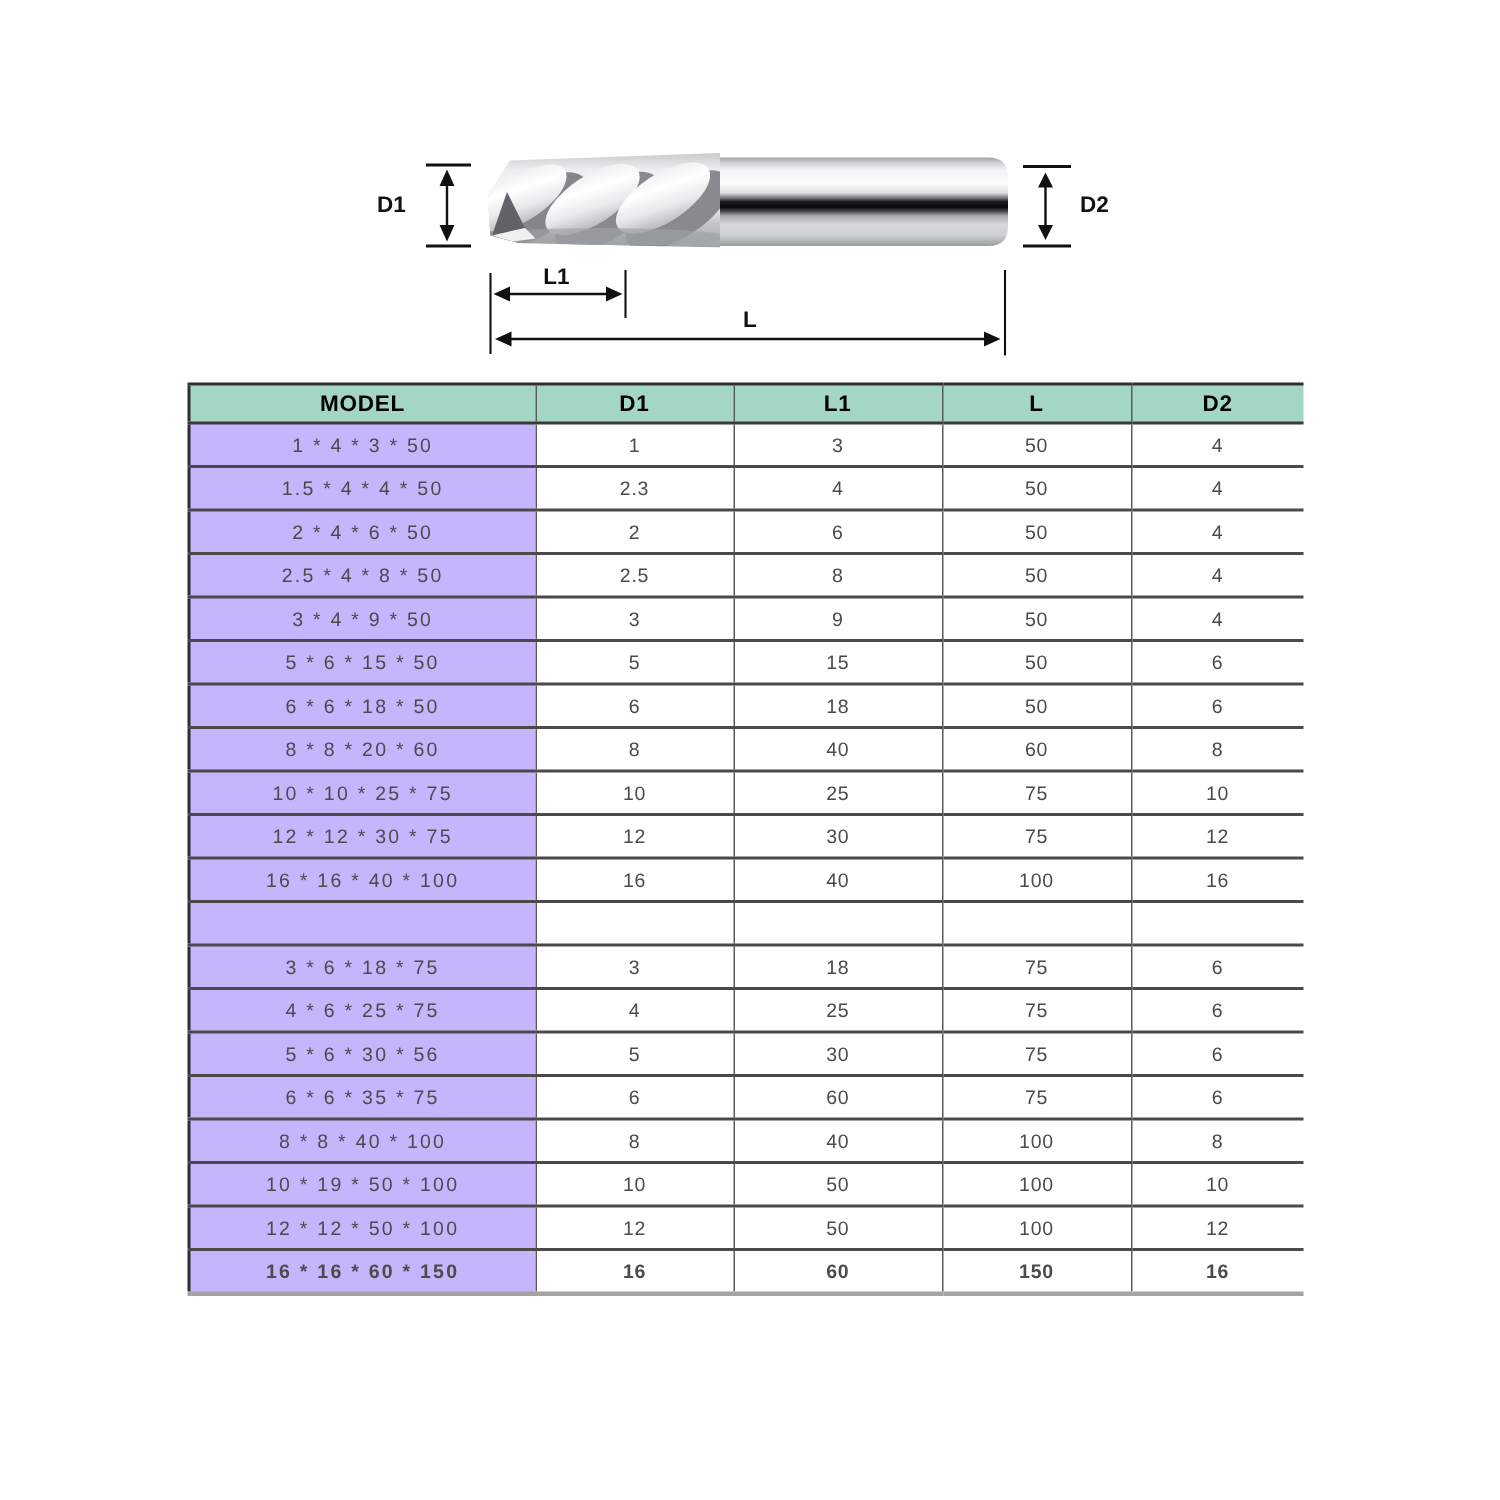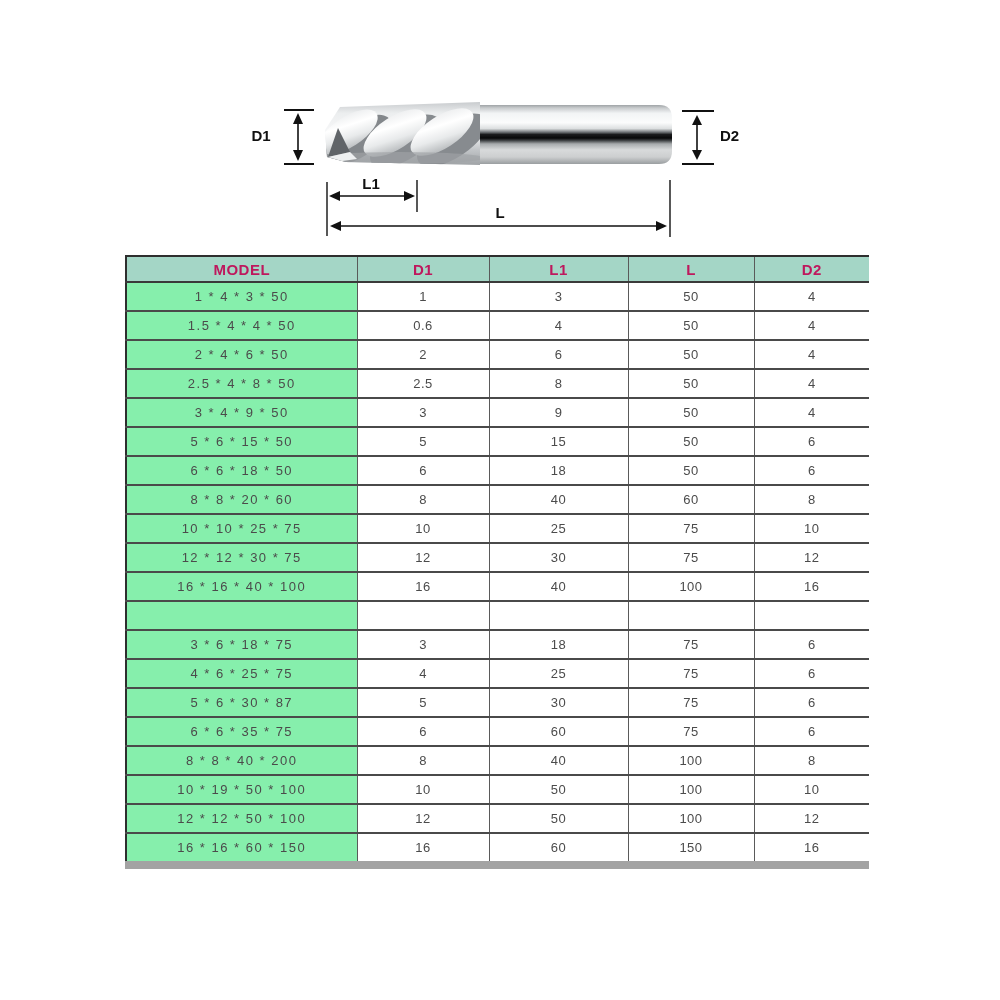--- a/index.html
+++ b/index.html
@@ -19,33 +19,33 @@
 
   
   .spec-table {
     position:absolute; left:125px; top:255px; width:743px;
     border-collapse:collapse; table-layout:fixed;
     border-left:2.5px solid #2e2e2e;
   }
   .spec-table th {
     background:#a4d6c6; height:24px;
     border-top:2px solid #2e2e2e; border-bottom:2.5px solid #3a3a3a;
-    font-size:15px; font-weight:bold; color:#be185d; letter-spacing:0.5px;
+    font-size:15px; font-weight:bold; color:#000000; letter-spacing:0.5px;
     text-align:center; vertical-align:middle; padding:0;
   }
   .spec-table td {
     background:#ffffff; height:27px;
     border-top:2px solid #4a4a4a; border-bottom:2px solid #4a4a4a;
     font-size:13px; color:#4b4b4b; text-align:center; vertical-align:middle;
     padding:0; letter-spacing:0.5px;
   }
   .spec-table th:not(:last-child),
   .spec-table td:not(:last-child) { border-right:1.5px solid #5a5a5a; }
-  .spec-table td.model { background:#86efac; letter-spacing:1.5px; }
-  .spec-table tbody tr:last-child td { border-bottom:8px solid #a3a3a3; }
+  .spec-table td.model { background:#c4b5fd; letter-spacing:1.5px; }
+  .spec-table tbody tr:last-child td { border-bottom:3px solid #a3a3a3;font-weight:bold; }
 </style>
 </head>
 <body>
 
 <div class="page">
 
   <svg class="diagram-svg" viewBox="0 0 520 165">
     <defs>
       <linearGradient id="shankGrad" x1="0" y1="0" x2="0" y2="1">
         <stop offset="0" stop-color="#9fa3a6"></stop>
@@ -155,21 +155,21 @@
     <tbody>
         <tr>
       <td class="model">1 * 4 * 3 * 50</td>
       <td>1</td>
       <td>3</td>
       <td>50</td>
       <td>4</td>
     </tr>
         <tr>
       <td class="model">1.5 * 4 * 4 * 50</td>
-      <td>0.6</td>
+      <td>2.3</td>
       <td>4</td>
       <td>50</td>
       <td>4</td>
     </tr>
         <tr>
       <td class="model">2 * 4 * 6 * 50</td>
       <td>2</td>
       <td>6</td>
       <td>50</td>
       <td>4</td>
@@ -245,35 +245,35 @@
       <td>6</td>
     </tr>
         <tr>
       <td class="model">4 * 6 * 25 * 75</td>
       <td>4</td>
       <td>25</td>
       <td>75</td>
       <td>6</td>
     </tr>
         <tr>
-      <td class="model">5 * 6 * 30 * 87</td>
+      <td class="model">5 * 6 * 30 * 56</td>
       <td>5</td>
       <td>30</td>
       <td>75</td>
       <td>6</td>
     </tr>
         <tr>
       <td class="model">6 * 6 * 35 * 75</td>
       <td>6</td>
       <td>60</td>
       <td>75</td>
       <td>6</td>
     </tr>
         <tr>
-      <td class="model">8 * 8 * 40 * 200</td>
+      <td class="model">8 * 8 * 40 * 100</td>
       <td>8</td>
       <td>40</td>
       <td>100</td>
       <td>8</td>
     </tr>
         <tr>
       <td class="model">10 * 19 * 50 * 100</td>
       <td>10</td>
       <td>50</td>
       <td>100</td>

